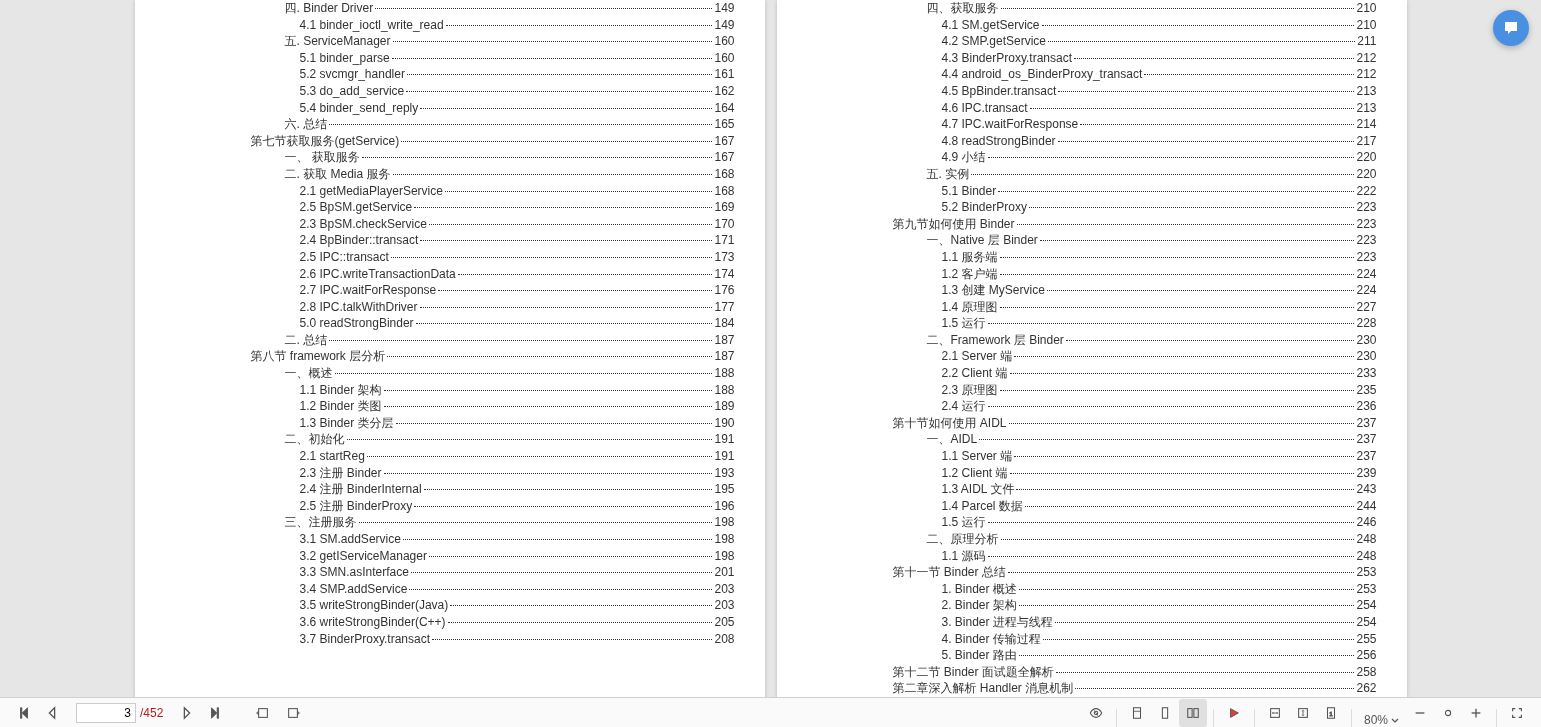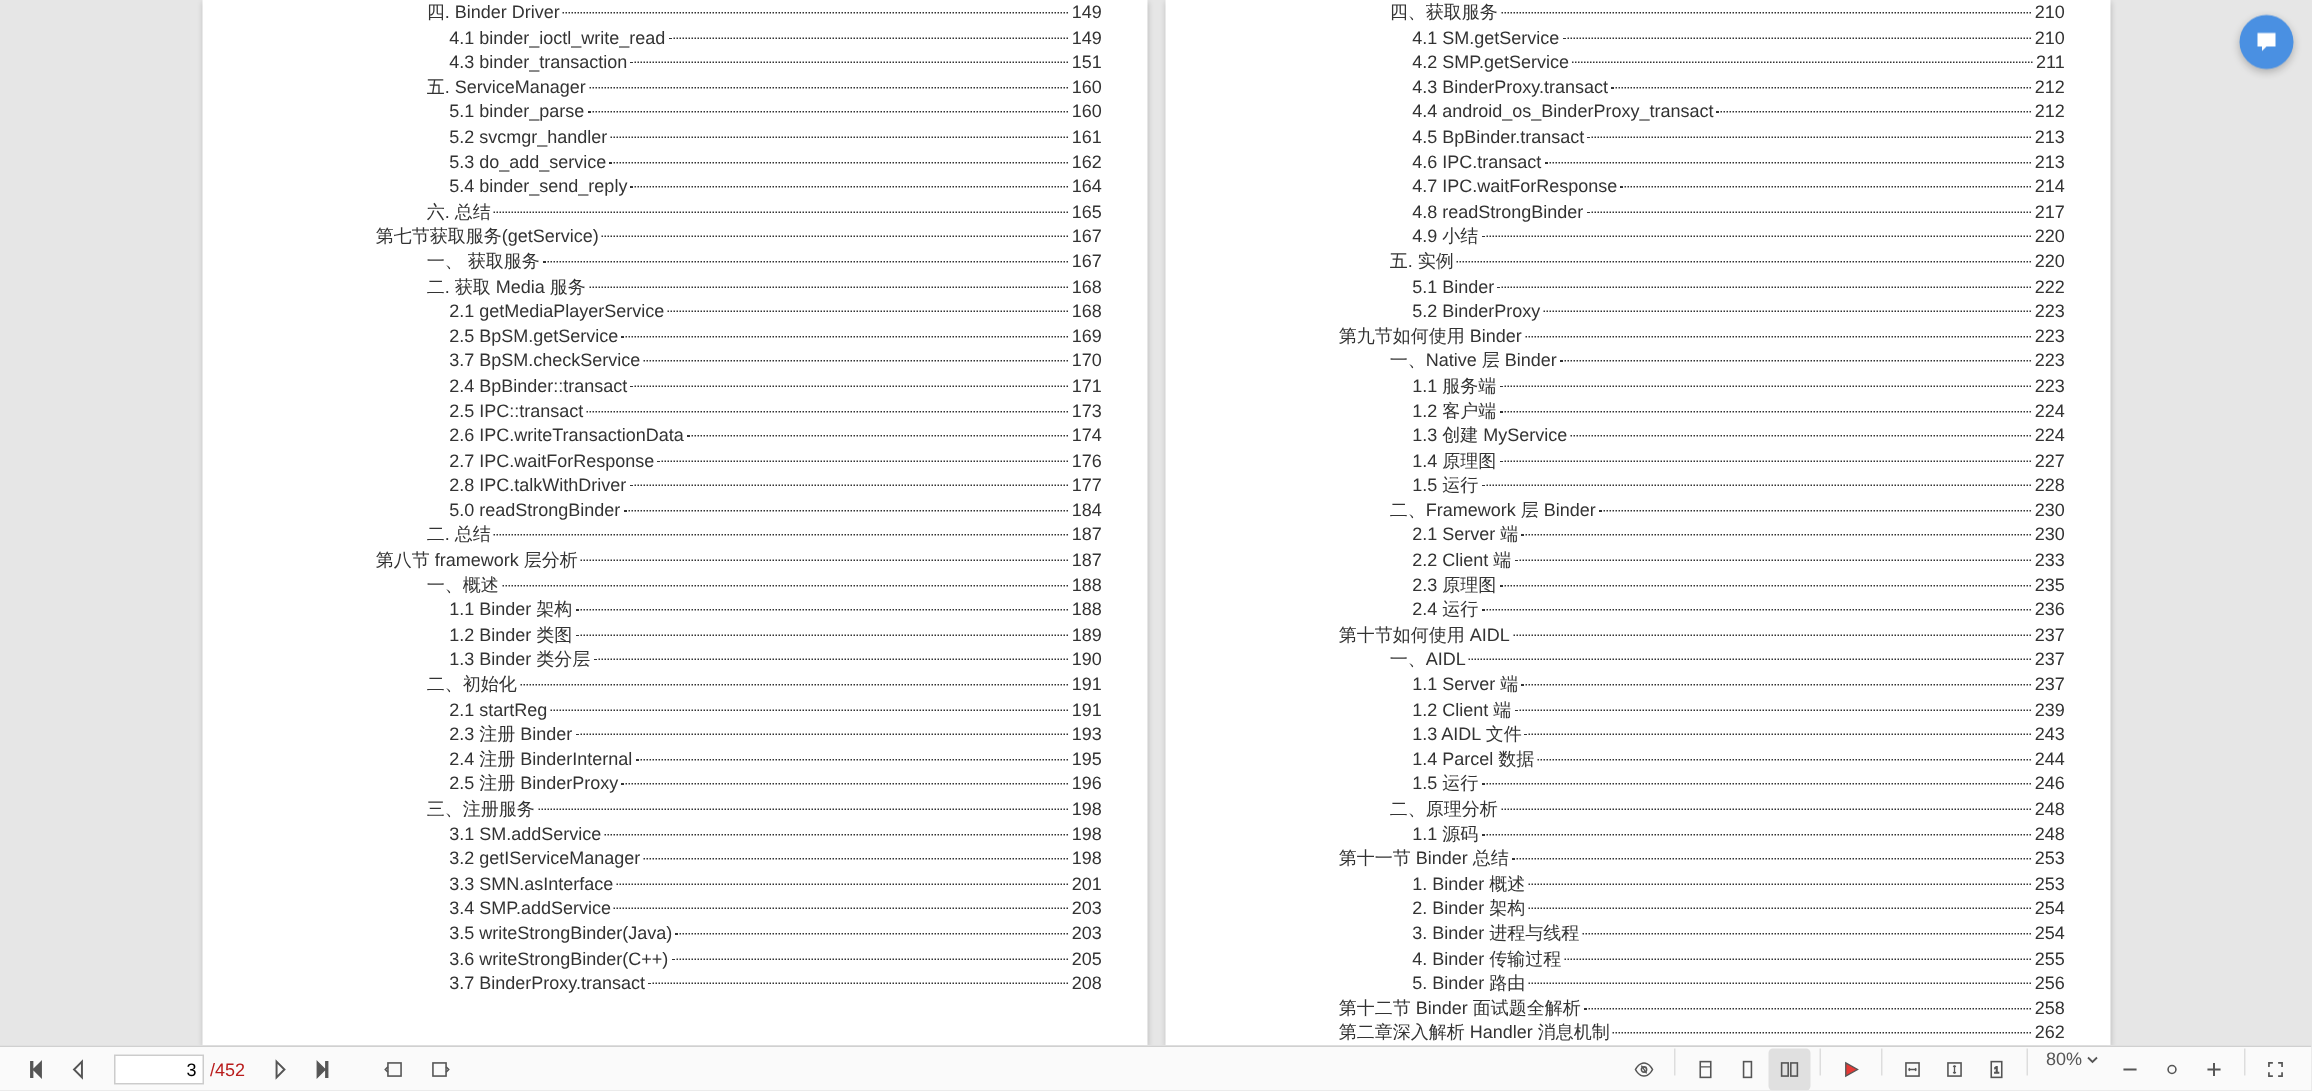--- a/index.html
+++ b/index.html
@@ -15,21 +15,21 @@
 .dots{flex:1;border-bottom:1.5px dotted #333;position:relative;top:-3px;margin:0 2px}
 .toc-page{flex:0 0 auto}
 .toolbar{height:30px;background:#fafafa;border-top:1px solid #d0d0d0;display:flex;align-items:center;padding:0 10px;font-size:12px;color:#555}
 .tb-left{display:flex;align-items:center;gap:0}
 .tb-btn{width:28px;height:28px;display:flex;align-items:center;justify-content:center;cursor:pointer;border-radius:3px}
 .tb-btn svg{width:14px;height:14px;fill:#555;stroke:#555}
 .page-input{display:flex;align-items:center;margin:0 10px;gap:4px}
 .page-input input{width:60px;height:20px;border:1px solid #ccc;text-align:right;padding:0 4px;font-size:12px;background:#fff}
 .page-total{color:#b91c1c}
 .tb-left2{display:flex;align-items:center;margin-left:20px;gap:2px}
-.tb-right{margin-left:auto;display:flex;align-items:flex-start;gap:0}
+.tb-right{margin-left:auto;display:flex;align-items:flex-end;gap:0}
 .zoom-text{margin:0 6px;display:flex;align-items:center}
 .divider{width:1px;height:18px;background:#ddd;margin:0 6px}
 .red-btn svg{fill:#e53935}
 .float-btn{position:fixed;top:10px;right:12px;width:36px;height:36px;border-radius:50%;background:#4a90e2;display:flex;align-items:center;justify-content:center;box-shadow:0 2px 6px rgba(0,0,0,.25);cursor:pointer}
 .float-btn svg{width:18px;height:18px;fill:#fff}
 </style>
 </head>
 <body>
 
 <div class="viewer">
@@ -38,25 +38,20 @@
         <div class="toc-line ind2">
           <span class="toc-text">四. Binder Driver</span>
           <span class="dots"></span>
           <span class="toc-page">149</span>
         </div>
         <div class="toc-line ind3">
           <span class="toc-text">4.1 binder_ioctl_write_read</span>
           <span class="dots"></span>
           <span class="toc-page">149</span>
         </div>
-        <div class="toc-line ind3">
-          <span class="toc-text">4.3 binder_transaction</span>
-          <span class="dots"></span>
-          <span class="toc-page">151</span>
-        </div>
         <div class="toc-line ind2">
           <span class="toc-text">五. ServiceManager</span>
           <span class="dots"></span>
           <span class="toc-page">160</span>
         </div>
         <div class="toc-line ind3">
           <span class="toc-text">5.1 binder_parse</span>
           <span class="dots"></span>
           <span class="toc-page">160</span>
         </div>
@@ -99,21 +94,21 @@
           <span class="toc-text">2.1 getMediaPlayerService</span>
           <span class="dots"></span>
           <span class="toc-page">168</span>
         </div>
         <div class="toc-line ind3">
           <span class="toc-text">2.5 BpSM.getService</span>
           <span class="dots"></span>
           <span class="toc-page">169</span>
         </div>
         <div class="toc-line ind3">
-          <span class="toc-text">3.7 BpSM.checkService</span>
+          <span class="toc-text">2.3 BpSM.checkService</span>
           <span class="dots"></span>
           <span class="toc-page">170</span>
         </div>
         <div class="toc-line ind3">
           <span class="toc-text">2.4 BpBinder::transact</span>
           <span class="dots"></span>
           <span class="toc-page">171</span>
         </div>
         <div class="toc-line ind3">
           <span class="toc-text">2.5 IPC::transact</span>

